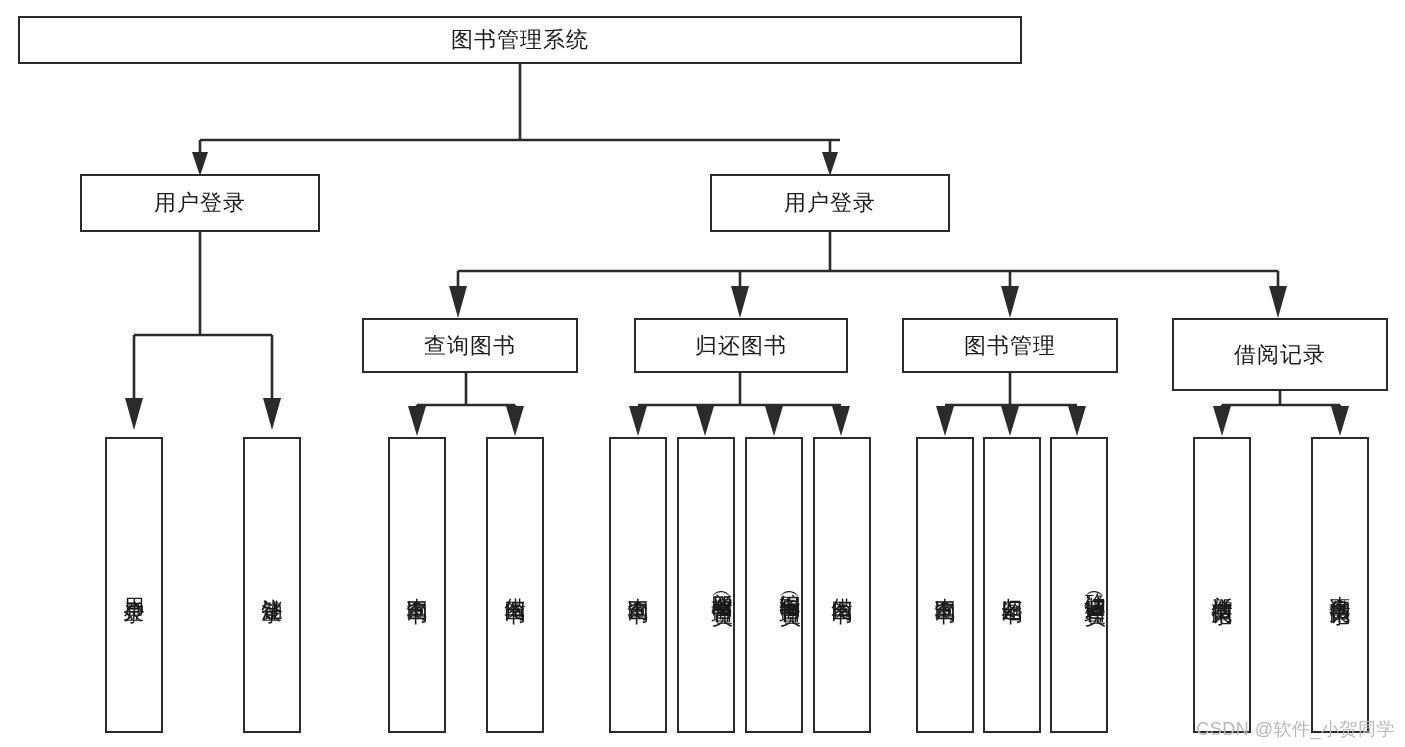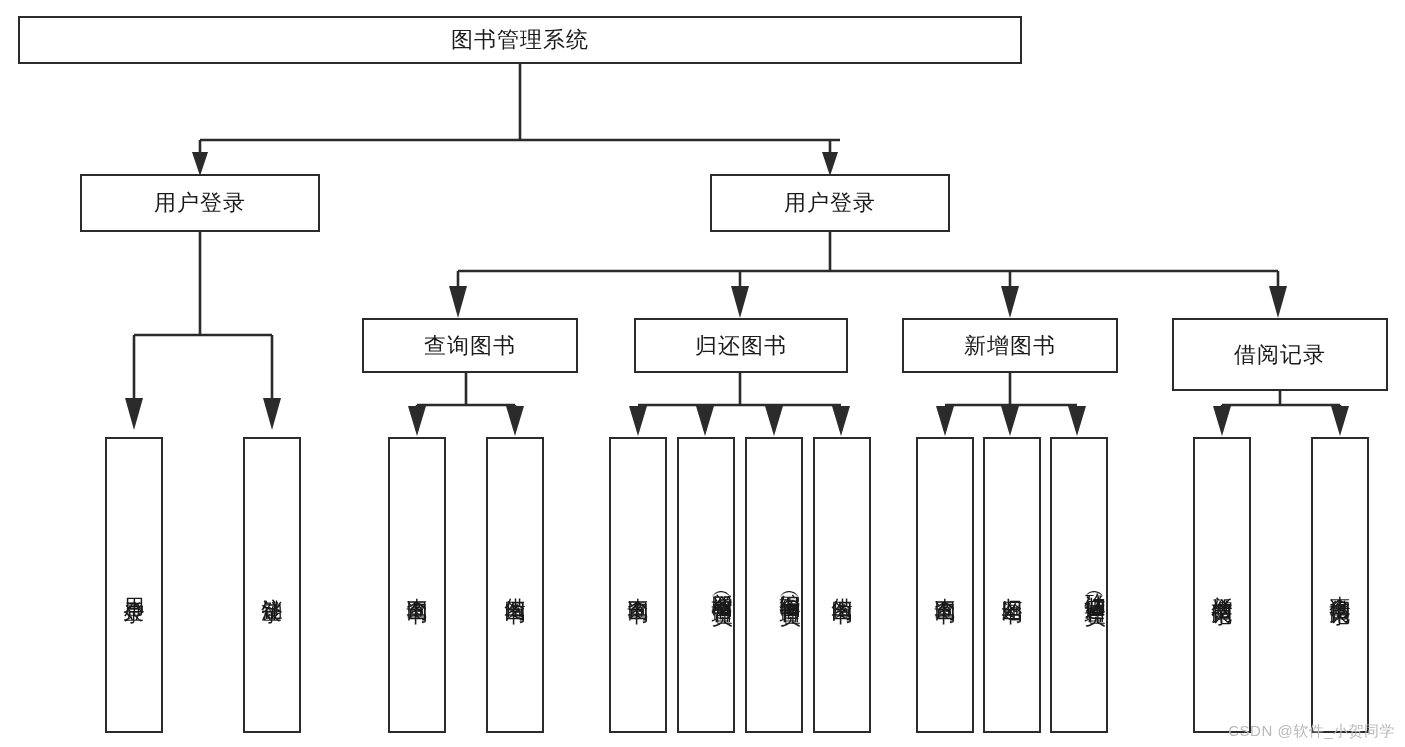--- a/index.html
+++ b/index.html
@@ -61,21 +61,21 @@
     stroke-width: 2.6;
     fill: none;
   }
   .arrowhead {
     fill: #2b2b2b;
   }
   .watermark {
     position: absolute;
     right: 10px;
     bottom: 6px;
-    font-size: 15px;
+    font-size: 18px;
     color: #b9b9b9;
     letter-spacing: 0.5px;
     white-space: nowrap;
   }
 </style>
 </head>
 <body>
 
 <div id="canvas">
 
@@ -147,21 +147,21 @@
     <span>用户登录</span>
   </div>
 
   <div class="node h-label" style="left:362px; top:318px; width:216px; height:55px;">
     <span>查询图书</span>
   </div>
   <div class="node h-label" style="left:634px; top:318px; width:214px; height:55px;">
     <span>归还图书</span>
   </div>
   <div class="node h-label" style="left:902px; top:318px; width:216px; height:55px;">
-    <span>新增图书</span>
+    <span>图书管理</span>
   </div>
   <div class="node h-label" style="left:1172px; top:318px; width:216px; height:73px;">
     <span>借阅记录</span>
   </div>
 
   <div class="node v-label center-v" style="left:105px; top:437px; width:58px; height:296px;">
     <span>用户登录</span>
   </div>
   <div class="node v-label center-v" style="left:243px; top:437px; width:58px; height:296px;">
     <span>注销登录</span>

